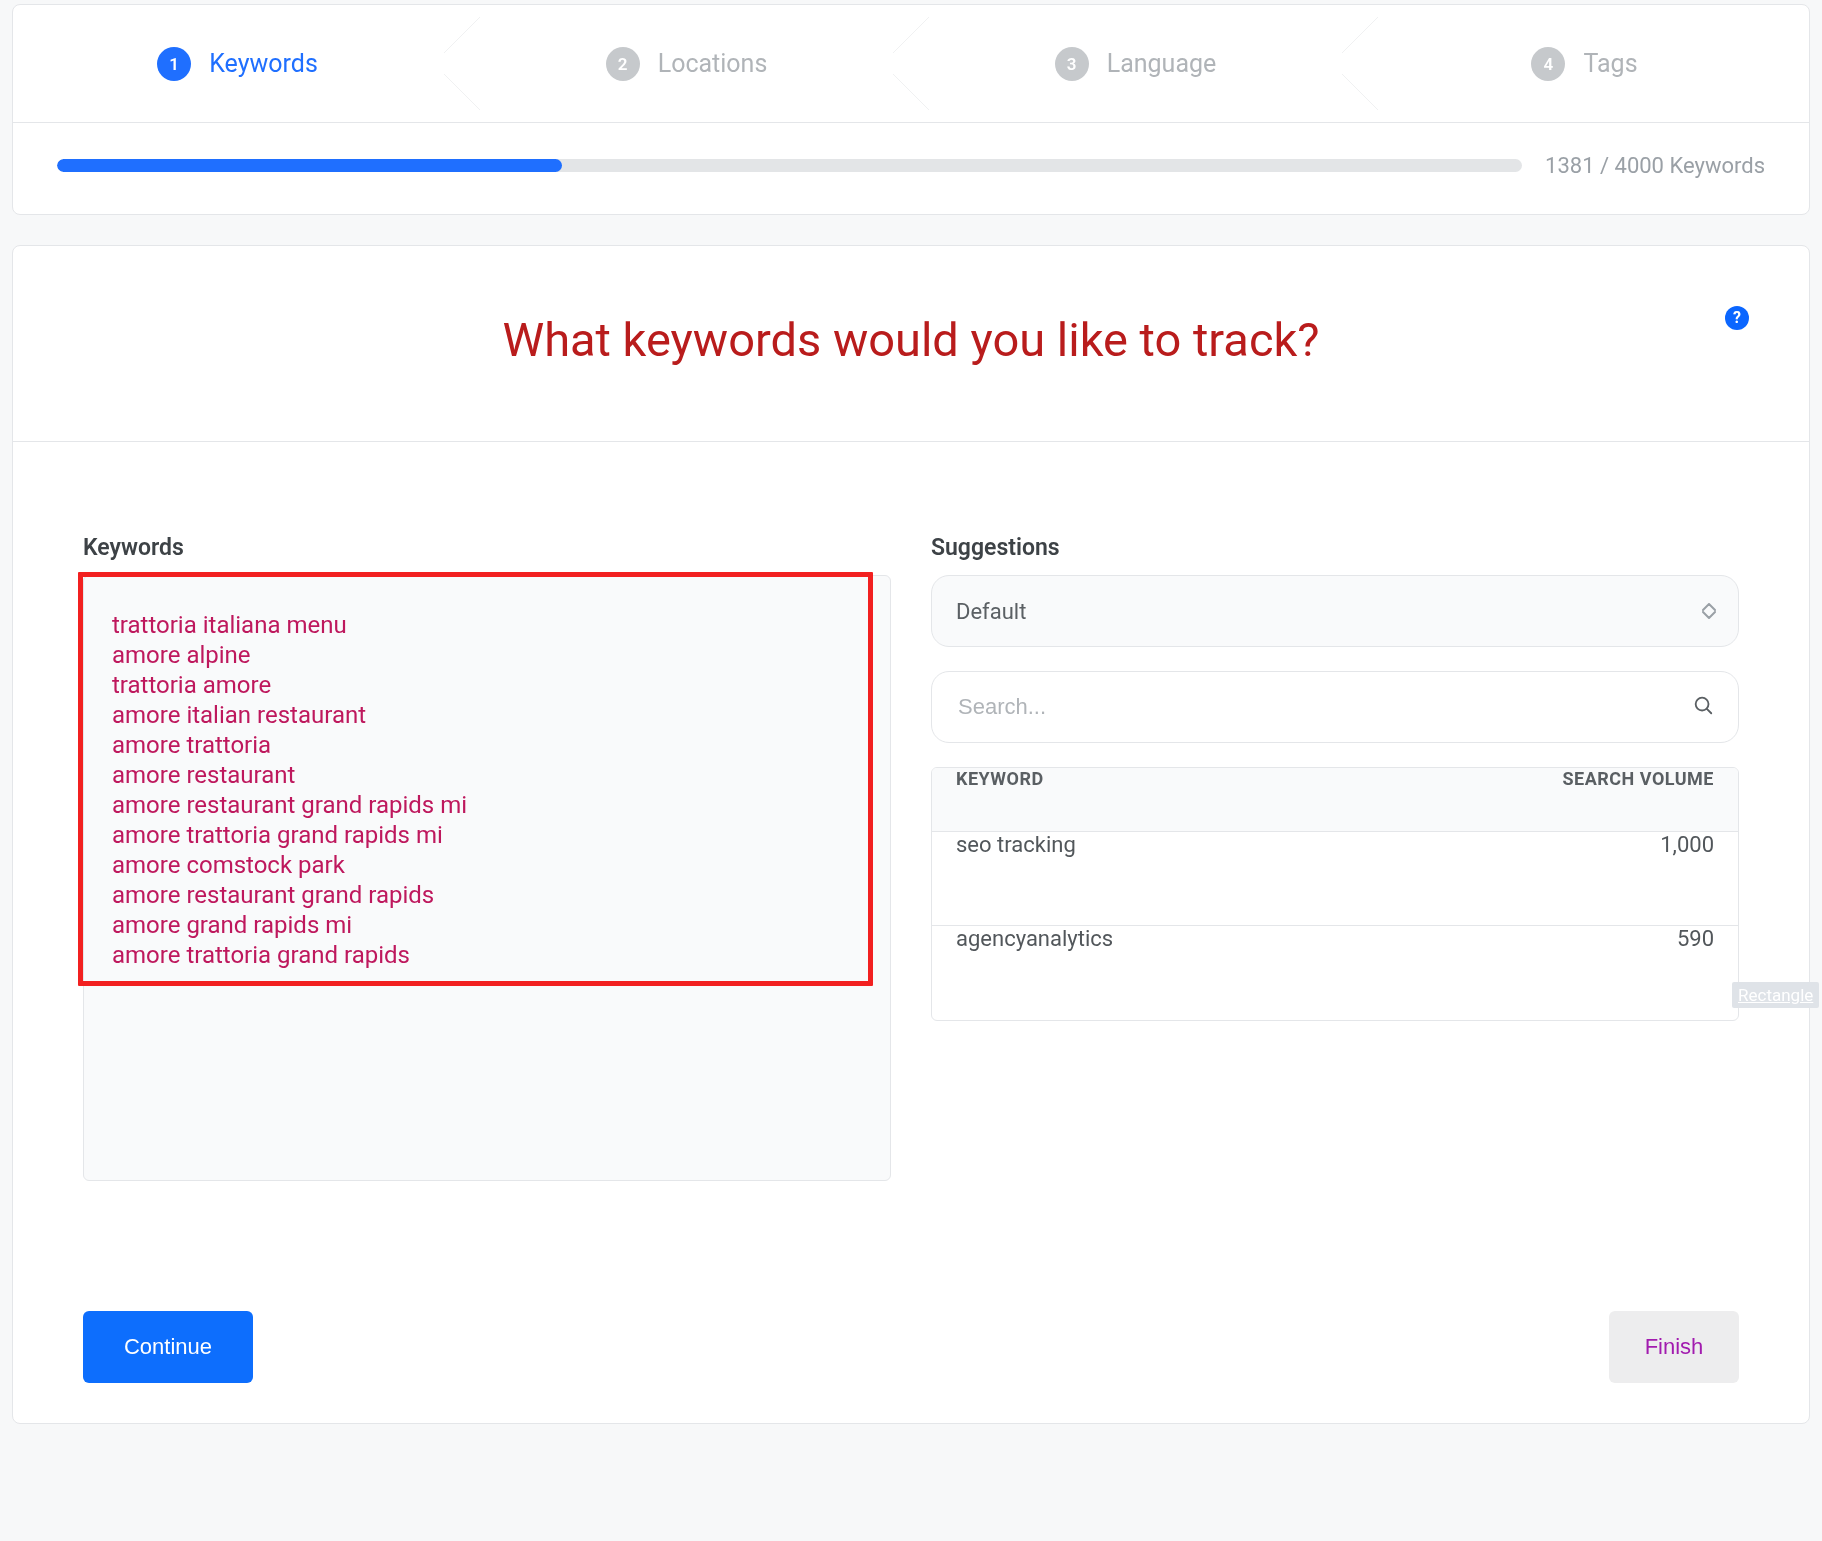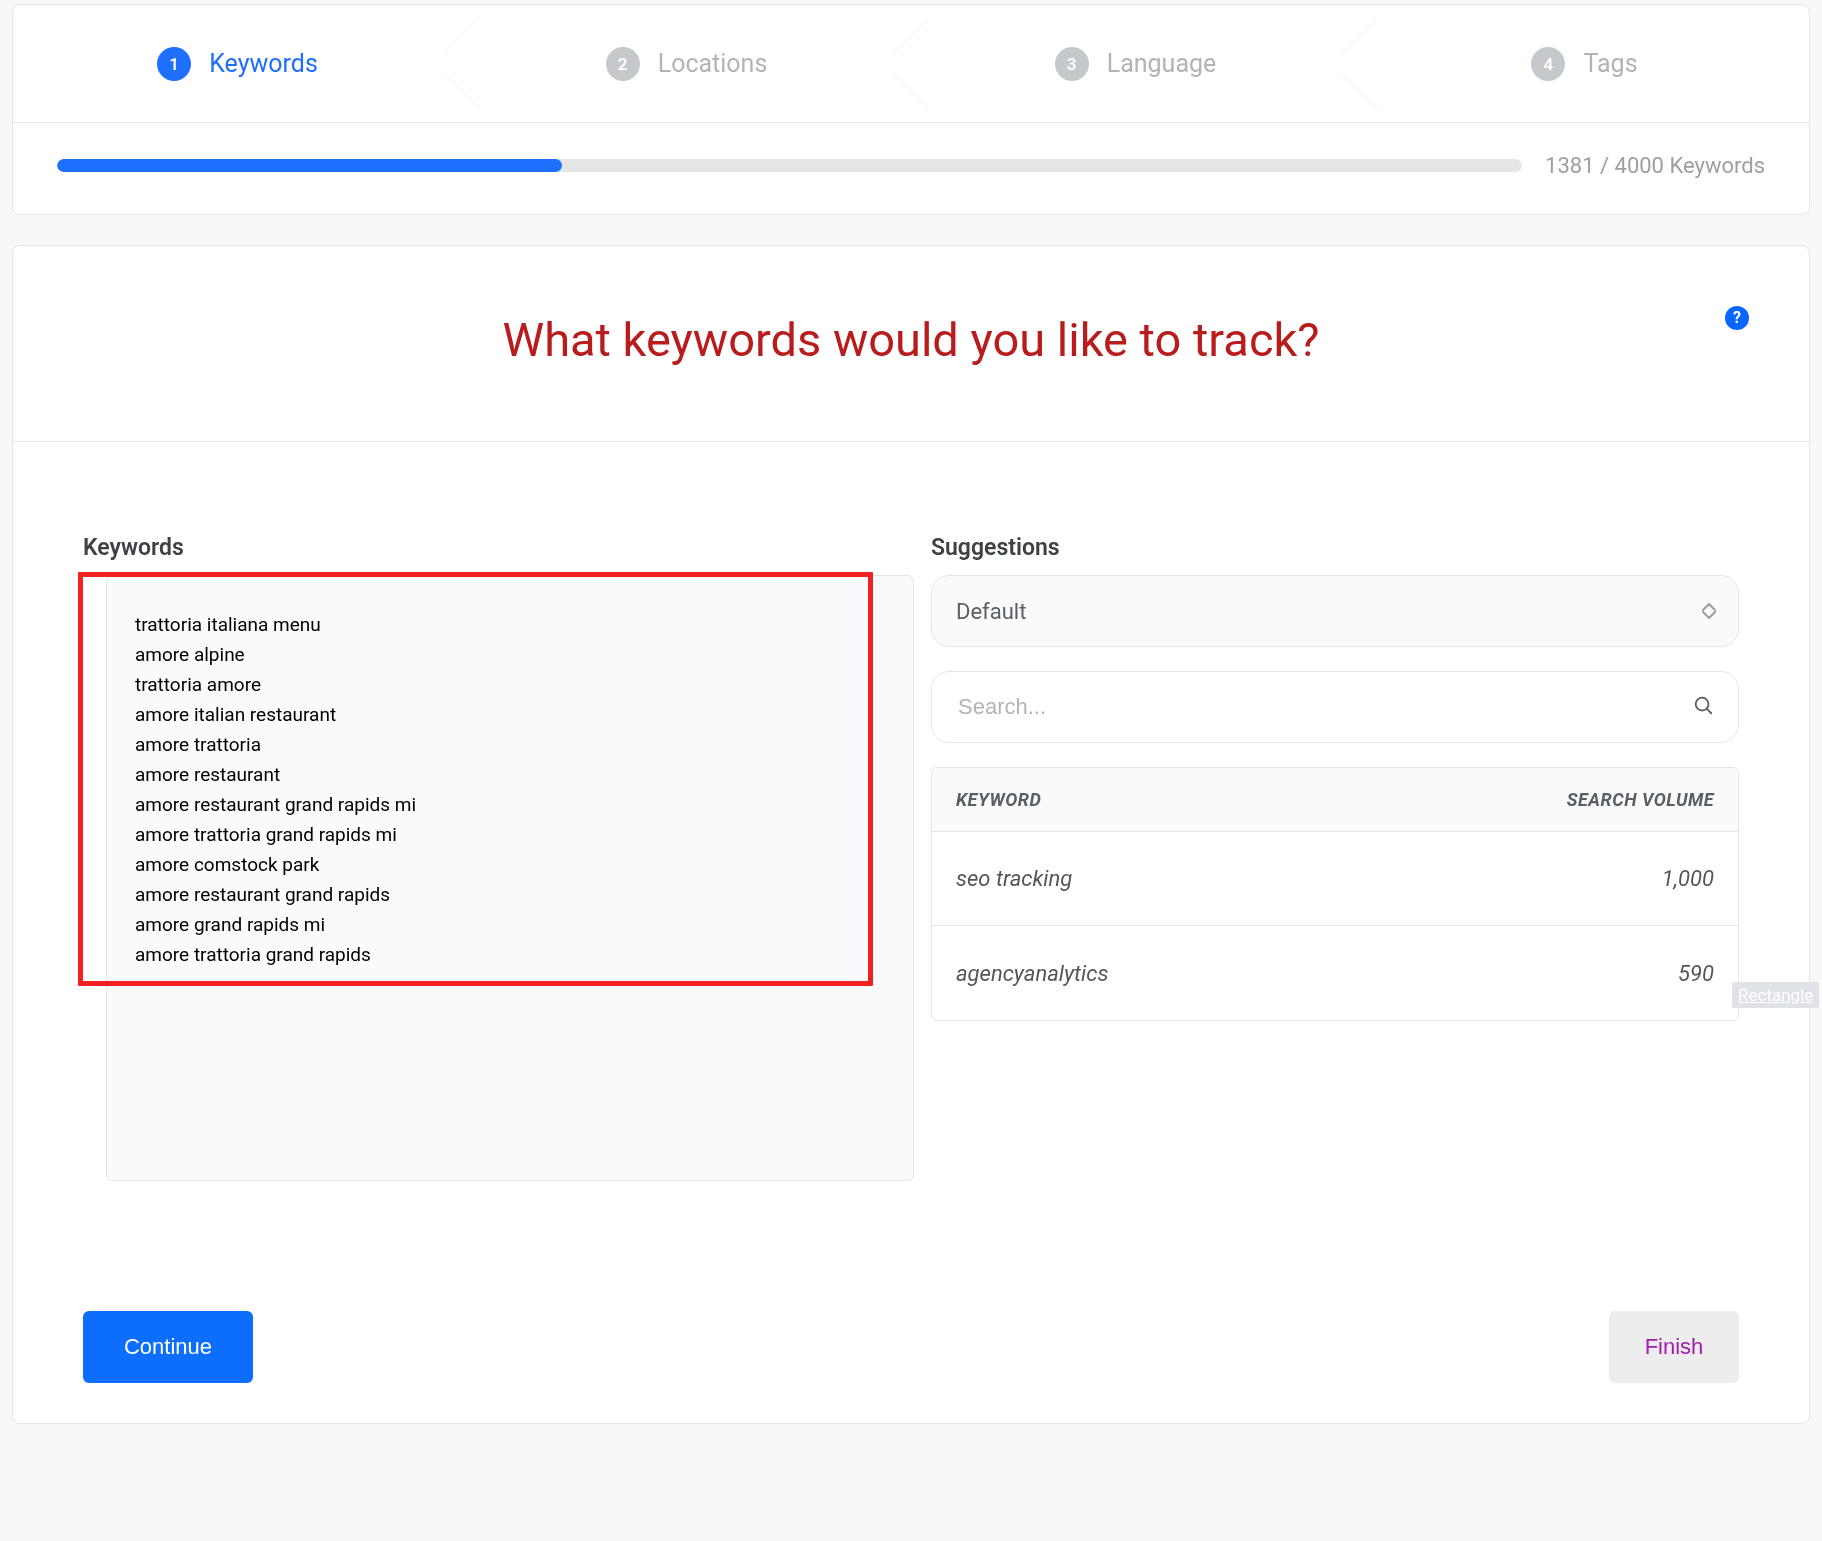--- a/index.html
+++ b/index.html
@@ -174,26 +174,25 @@
   .kw-box-wrap {
     position: relative;
   }
   .kw-box {
     width: 100%;
     height: 606px;
     border: 1px solid var(--border);
     border-radius: 6px;
     background: var(--light-grey-bg);
     padding: 34px 28px;
-    font-size: 19px;
+    font-size: 24px;
     line-height: 30px;
-    color: #000000;
+    color: #be185d;
     white-space: pre-wrap;
     overflow: hidden;
-    margin-left: 23px;
   }
   .red-highlight {
     position: absolute;
     top: -3px;
     left: -5px;
     right: 18px;
     height: 414px;
     border: 5px solid var(--red);
     pointer-events: none;
     border-radius: 1px;
@@ -241,24 +240,22 @@
     color: var(--text-muted2);
   }
 
   .sugg-table {
     border: 1px solid var(--border);
     border-radius: 6px;
     overflow: hidden;
   }
   .sugg-head, .sugg-row {
     display: flex;
-    align-items: center;
     justify-content: space-between;
     padding: 0 24px;
-    font-style: italic;
   }
   .sugg-head {
     height: 64px;
     background: var(--light-grey-bg);
     font-size: 18px;
     font-weight: 700;
     letter-spacing: .5px;
     color: #5a5f63;
     border-bottom: 1px solid var(--border);
   }

